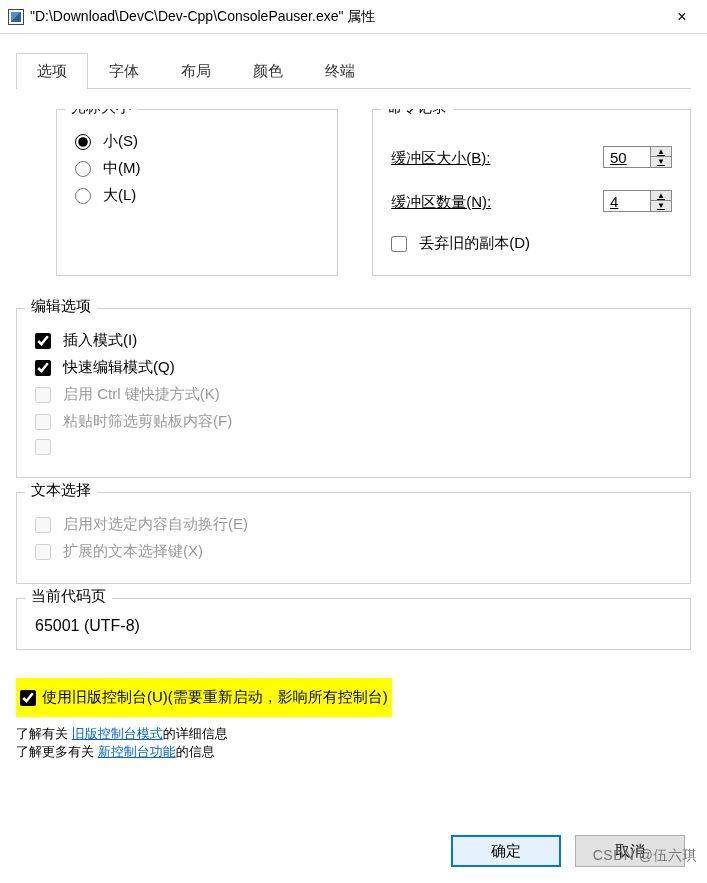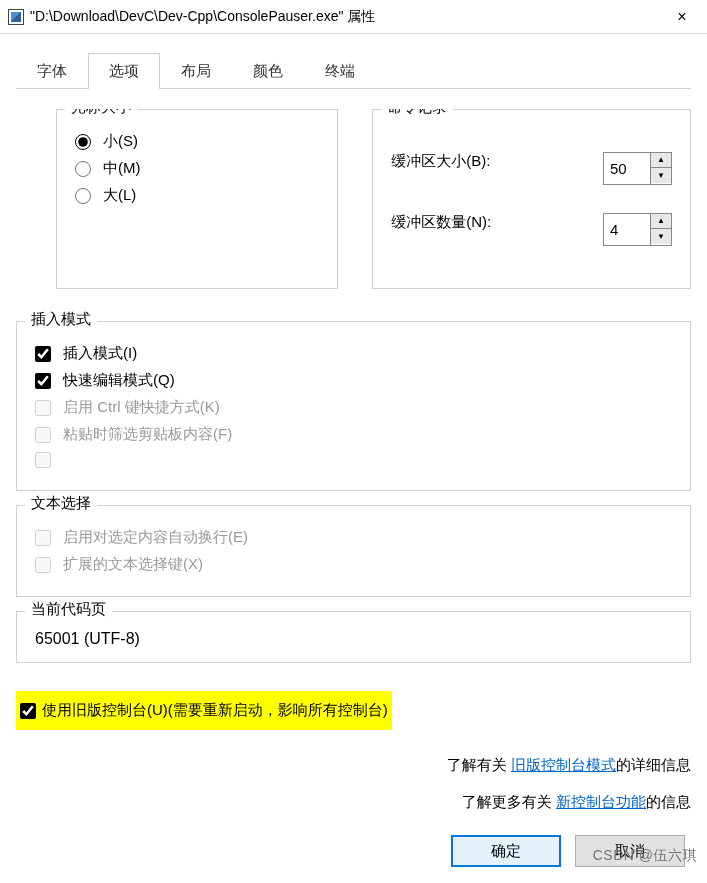--- a/index.html
+++ b/index.html
@@ -19,52 +19,52 @@
 .row2 { display: flex; gap: 34px; margin-bottom: 18px; padding-left: 40px; }
 .fieldset { border: 1px solid #d0d0d0; padding: 14px 18px 14px 18px; position: relative; margin-bottom: 14px; }
 .legend { position: absolute; top: -12px; left: 8px; background: #fff; padding: 0 6px; font-size: 15px; color: #000; }
 .fs-cursor { flex: 1; min-height: 160px; }
 .fs-cmd { flex: 1.15; min-height: 160px; }
 
 .radio-row, .check-row { display: flex; align-items: center; margin: 8px 0; font-size: 15px; gap: 6px; }
 .radio-row input, .check-row input { width: 16px; height: 16px; margin: 0 6px 0 0; accent-color: #000; }
 .check-row.disabled { color: #9a9a9a; }
 
-.cmd-row { display: flex; align-items: flex-start; justify-content: space-between; margin: 28px 0; font-size: 15px; }
-.spin { display: flex; align-items: center; border: 1px solid #888; height: 33px; }
+.cmd-row { display: flex; align-items: flex-end; justify-content: space-between; margin: 22px 0; font-size: 15px; text-decoration: underline; }
+.spin { display: flex; align-items: center; border: 1px solid #888; height: 22px; }
 .spin input { border: none; width: 46px; height: 100%; padding: 0 6px; font-size: 15px; outline: none; }
 .spin-btns { display: flex; flex-direction: column; border-left: 1px solid #888; height: 100%; }
 .spin-btns button { width: 20px; height: 15px; border: none; background: #e8e8e8; font-size: 8px; line-height: 1; cursor: pointer; padding: 0; display: flex; align-items: center; justify-content: center; }
 .spin-btns button:first-child { border-bottom: 1px solid #888; }
 
 .legacy-row { display: inline-flex; align-items: center; font-size: 15px; background: #ffff00; padding: 10px 4px; margin: 14px 0 8px 0; }
 .legacy-row input { width: 16px; height: 16px; margin: 0 6px 0 0; accent-color: #000; }
-.info-line { font-size: 15px; margin: 18px 0; color: #000; text-align: right; }
+.info-line { font-size: 13px; margin: 0 0; color: #000; }
 .info-line a { color: #0066cc; }
 
 .footer { display: flex; justify-content: flex-end; gap: 14px; padding: 14px 6px 6px 6px; }
 .btn { min-width: 110px; height: 32px; border: 1px solid #adadad; background: #e1e1e1; font-size: 15px; cursor: pointer; }
 .btn.primary { border: 2px solid #0078d7; background: #e5f1fb; }
 
 .watermark { position: absolute; right: 10px; bottom: 18px; font-size: 14px; color: #737373; pointer-events: none; letter-spacing: 0.5px; }
 </style>
 </head>
 <body>
 
 <div class="titlebar">
   <span class="titlebar-icon"></span>
   <span class="titlebar-text">"D:\Download\DevC\Dev-Cpp\ConsolePauser.exe" 属性</span>
   <div class="close-btn">×</div>
 </div>
 
 <div class="dialog-body">
 
   <div class="tabs">
+    <div class="tab active">选项</div>
     <div class="tab">字体</div>
-    <div class="tab active">选项</div>
     <div class="tab">布局</div>
     <div class="tab">颜色</div>
     <div class="tab">终端</div>
   </div>
 
   <div class="content">
 
     <div class="row2">
       <div class="fieldset fs-cursor">
         <span class="legend">光标大小</span>
@@ -97,25 +97,29 @@
         <div class="cmd-row">
           <span>缓冲区数量(N):</span>
           <div class="spin">
             <input type="text" value="4" style="">
             <div class="spin-btns">
               <button>▲</button>
               <button>▼</button>
             </div>
           </div>
         </div>
+        <label class="check-row">
+          <input type="checkbox" style="">
+          <span>丢弃旧的副本(D)</span>
+        </label>
       </div>
     </div>
 
     <div class="fieldset">
-      <span class="legend">插入模式</span>
+      <span class="legend">编辑选项</span>
       <label class="check-row">
         <input type="checkbox" checked="" style="">
         <span>插入模式(I)</span>
       </label>
       <label class="check-row">
         <input type="checkbox" checked="" style="">
         <span>快速编辑模式(Q)</span>
       </label>
       <label class="check-row disabled">
         <input type="checkbox" disabled="" style="">

